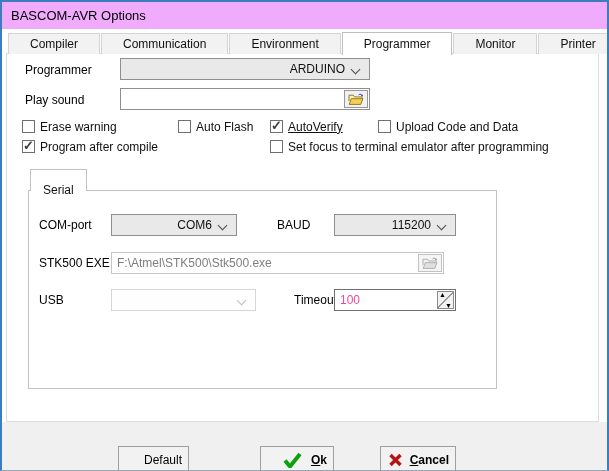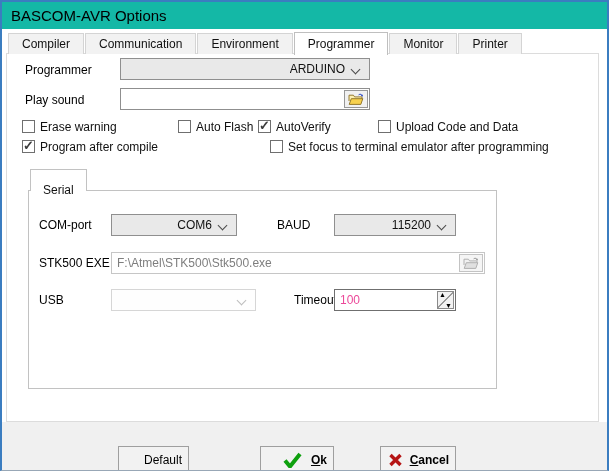--- a/index.html
+++ b/index.html
@@ -3,26 +3,26 @@
 <meta charset="utf-8">
 <style>
   html,body{margin:0;padding:0;background:#ffffff;}
   *{box-sizing:border-box;}
   .window{
     position:relative;width:609px;height:471px;
     border:2px solid #3b7dc0;border-bottom:1px solid #98a7b6;
     background:#ffffff;overflow:hidden;
     font-family:"Liberation Sans",sans-serif;font-size:12px;color:#111;
   }
-  .titlebar{position:absolute;left:0;top:0;right:0;height:27px;background:#14b8a6;
-    display:flex;align-items:center;padding-left:9px;font-size:15px;color:#000;}
+  .titlebar{position:absolute;left:0;top:0;right:0;height:27px;background:#f0abfc;
+    display:flex;align-items:center;padding-left:9px;font-size:13px;color:#000;}
   
   .tabstrip{position:absolute;left:6px;top:29px;right:8px;height:23px;
     display:flex;align-items:flex-end;z-index:3;}
-  .tab{height:21px;line-height:20px;padding:0 13px;background:#f2f2f2;
+  .tab{height:21px;line-height:20px;padding:0 21px;background:#f2f2f2;
     border:1px solid #d4d4d4;border-bottom:none;margin-right:1px;cursor:default;white-space:nowrap;}
   .tab.active{height:23px;line-height:22px;background:#ffffff;border-color:#bfbfbf;
     margin-bottom:-1px;z-index:4;position:relative;}
   .pane{position:absolute;left:4px;top:51px;width:593px;height:369px;
     border:1px solid #dcdcdc;background:#fff;}
   
   .lbl{position:absolute;height:16px;line-height:16px;white-space:nowrap;color:#000;}
   .combo{position:absolute;height:22px;background:#e9e9e9;border:1px solid #8f8f8f;
     display:flex;align-items:center;padding:0 24px 0 6px;cursor:default;justify-content:flex-end;}
   .combo .combo-text{white-space:nowrap;overflow:hidden;}
@@ -106,21 +106,21 @@
   </div>
 
   <div class="cb" style="left:20px;top:117px;">
     <span class="cbbox"></span>
     <span>Erase warning</span>
   </div>
   <div class="cb" style="left:176px;top:117px;">
     <span class="cbbox"></span>
     <span>Auto Flash</span>
   </div>
-  <div class="cb" style="left:256px;top:117px;">
+  <div class="cb" style="left:268px;top:117px;text-decoration:underline;">
     <span class="cbbox checked"></span>
     <span>AutoVerify</span>
   </div>
   <div class="cb" style="left:376px;top:117px;">
     <span class="cbbox"></span>
     <span>Upload Code and Data</span>
   </div>
   <div class="cb" style="left:20px;top:137px;">
     <span class="cbbox checked"></span>
     <span>Program after compile</span>
@@ -139,21 +139,21 @@
       <span class="chev"></span>
     </div>
 
     <div class="lbl" style="left:248px;top:26px;">BAUD</div>
     <div class="combo" style="left:305px;top:23px;width:122px;">
       <span class="combo-text">115200</span>
       <span class="chev"></span>
     </div>
 
     <div class="lbl" style="left:10px;top:64px;">STK500 EXE</div>
-    <div class="tfield disabled" style="left:82px;top:61px;width:374px;">
+    <div class="tfield disabled" style="left:82px;top:61px;width:333px;">
       <input readonly="" value="F:\Atmel\STK500\Stk500.exe" style="">
       <button class="icon-btn disabled">
         <svg viewBox="0 0 16 13" width="16" height="13">
           <path d="M1 8 V2.2 h4.4 l1.2 1.7 H14 v2" fill="#fdf0b0" stroke="#8a6d1f" stroke-width="0.9"></path>
           <path d="M1.2 11.4 L3.3 5.7 h11.5 l-2 5.7 z" fill="#f7d14e" stroke="#8a6d1f" stroke-width="0.9"></path>
           <path d="M10.6 1.9 c1.7-1.4 3.4-0.5 3.7 1.4" fill="none" stroke="#2b47c4" stroke-width="1"></path>
           <path d="M14.8 1.6 l-0.3 2 -1.6-1.1 z" fill="#2b47c4"></path>
         </svg>
       </button>
     </div>

